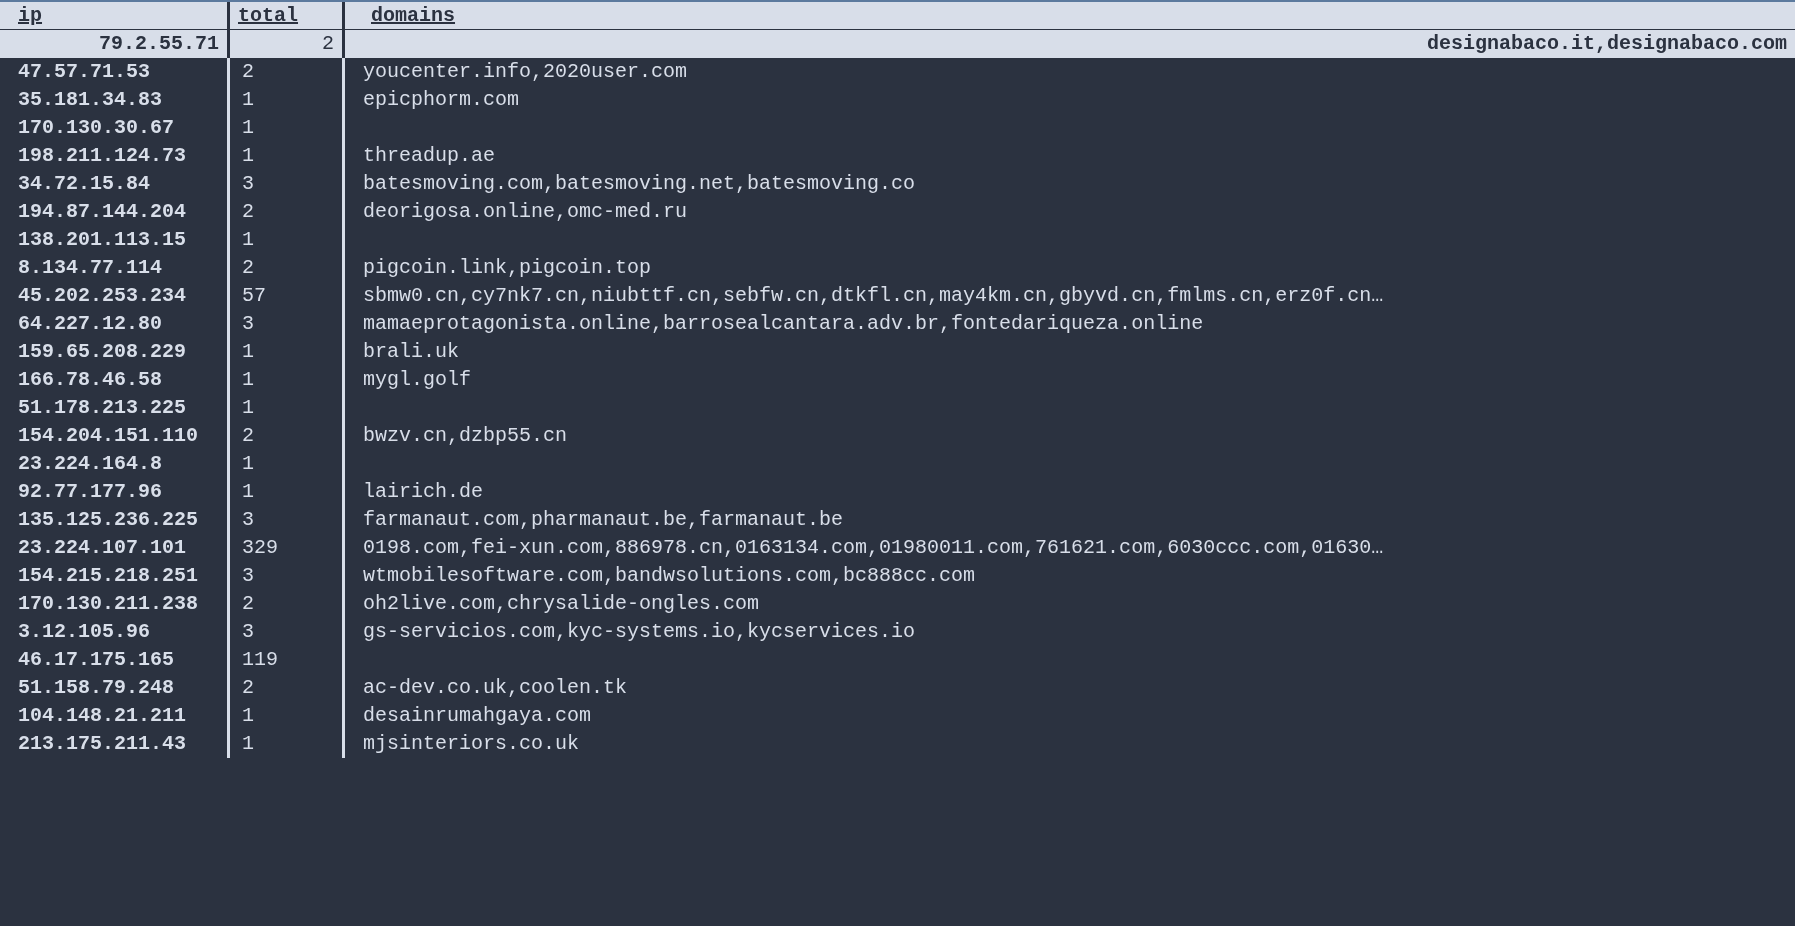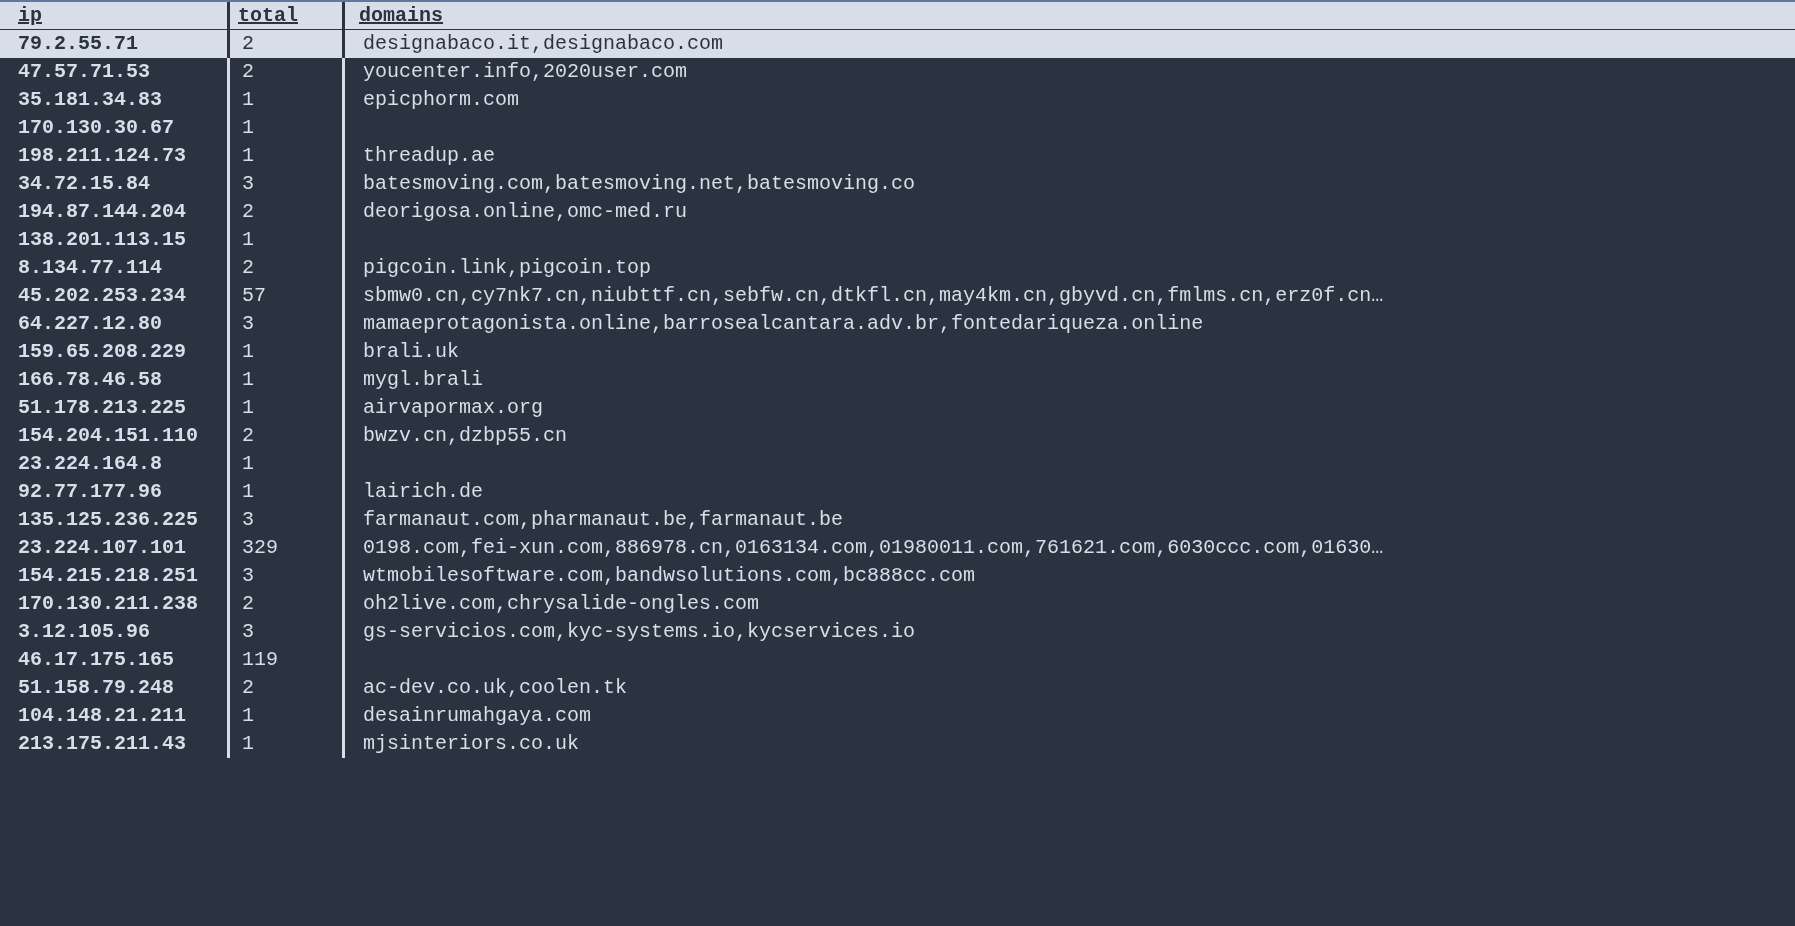--- a/index.html
+++ b/index.html
@@ -34,34 +34,35 @@
     .header-cell.ip {
       width: 230px;
       padding-left: 18px;
     }
     .header-cell.total {
       width: 115px;
       text-align: left;
     }
     .header-cell.domains {
       flex: 1;
-      padding-left: 14px;
+      padding-left: 26px;
       border-right: none;
     }
     .data-row {
       display: flex;
       height: 28px;
       line-height: 28px;
     }
     .data-row.selected {
       background: #d8dee9;
       color: #2b3240;
     }
     .data-row.selected .cell {
       font-weight: bold;
+      text-align: right;
     }
     .cell {
       padding: 0 8px;
       white-space: nowrap;
       overflow: hidden;
       text-overflow: clip;
       font-weight: bold;
     }
     .cell.ip {
       width: 230px;
@@ -81,21 +82,21 @@
       border-right: 3px solid #2b3240;
       font-weight: normal;
     }
     .cell.domains {
       flex: 1;
       padding-left: 18px;
       font-weight: normal;
       overflow: hidden;
     }
     .data-row.selected .cell.domains {
-      font-weight: normal;
+      font-weight: bold;
     }
   </style>
 </head>
 <body>
 
 <div class="table-container">
   <div class="header-row">
     <div class="header-cell ip">ip</div>
     <div class="header-cell total">total</div>
     <div class="header-cell domains">domains</div>
@@ -155,26 +156,25 @@
         <div class="cell domains">mamaeprotagonista.online,barrosealcantara.adv.br,fontedariqueza.online</div>
       </div>
       <div class="data-row">
         <div class="cell ip">159.65.208.229</div>
         <div class="cell total">1</div>
         <div class="cell domains">brali.uk</div>
       </div>
       <div class="data-row">
         <div class="cell ip">166.78.46.58</div>
         <div class="cell total">1</div>
-        <div class="cell domains">mygl.brali</div>
+        <div class="cell domains">mygl.golf</div>
       </div>
       <div class="data-row">
         <div class="cell ip">51.178.213.225</div>
         <div class="cell total">1</div>
-        <div class="cell domains">airvapormax.org</div>
       </div>
       <div class="data-row">
         <div class="cell ip">154.204.151.110</div>
         <div class="cell total">2</div>
         <div class="cell domains">bwzv.cn,dzbp55.cn</div>
       </div>
       <div class="data-row">
         <div class="cell ip">23.224.164.8</div>
         <div class="cell total">1</div>
       </div>

